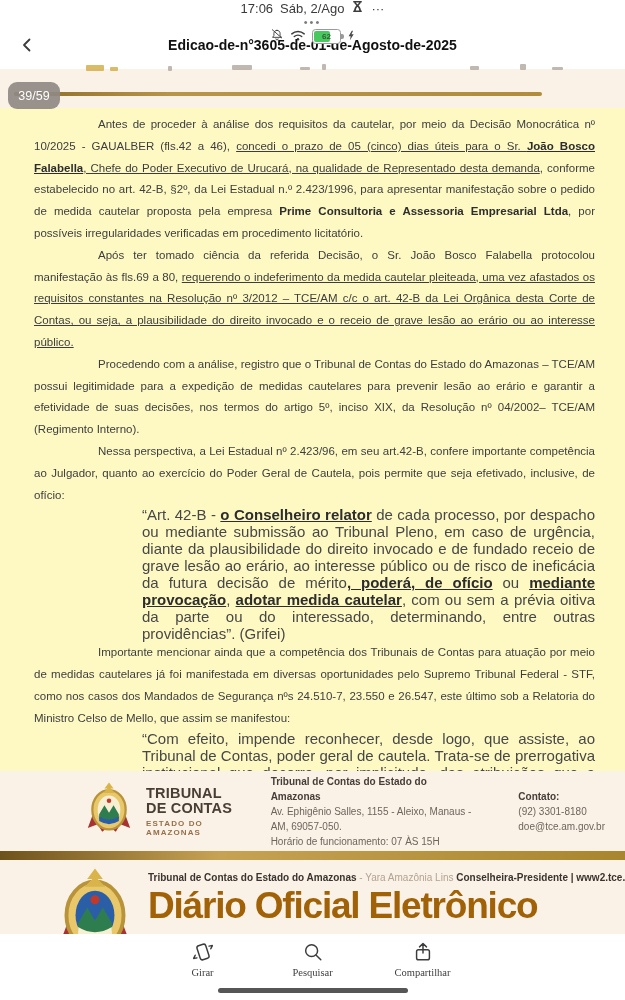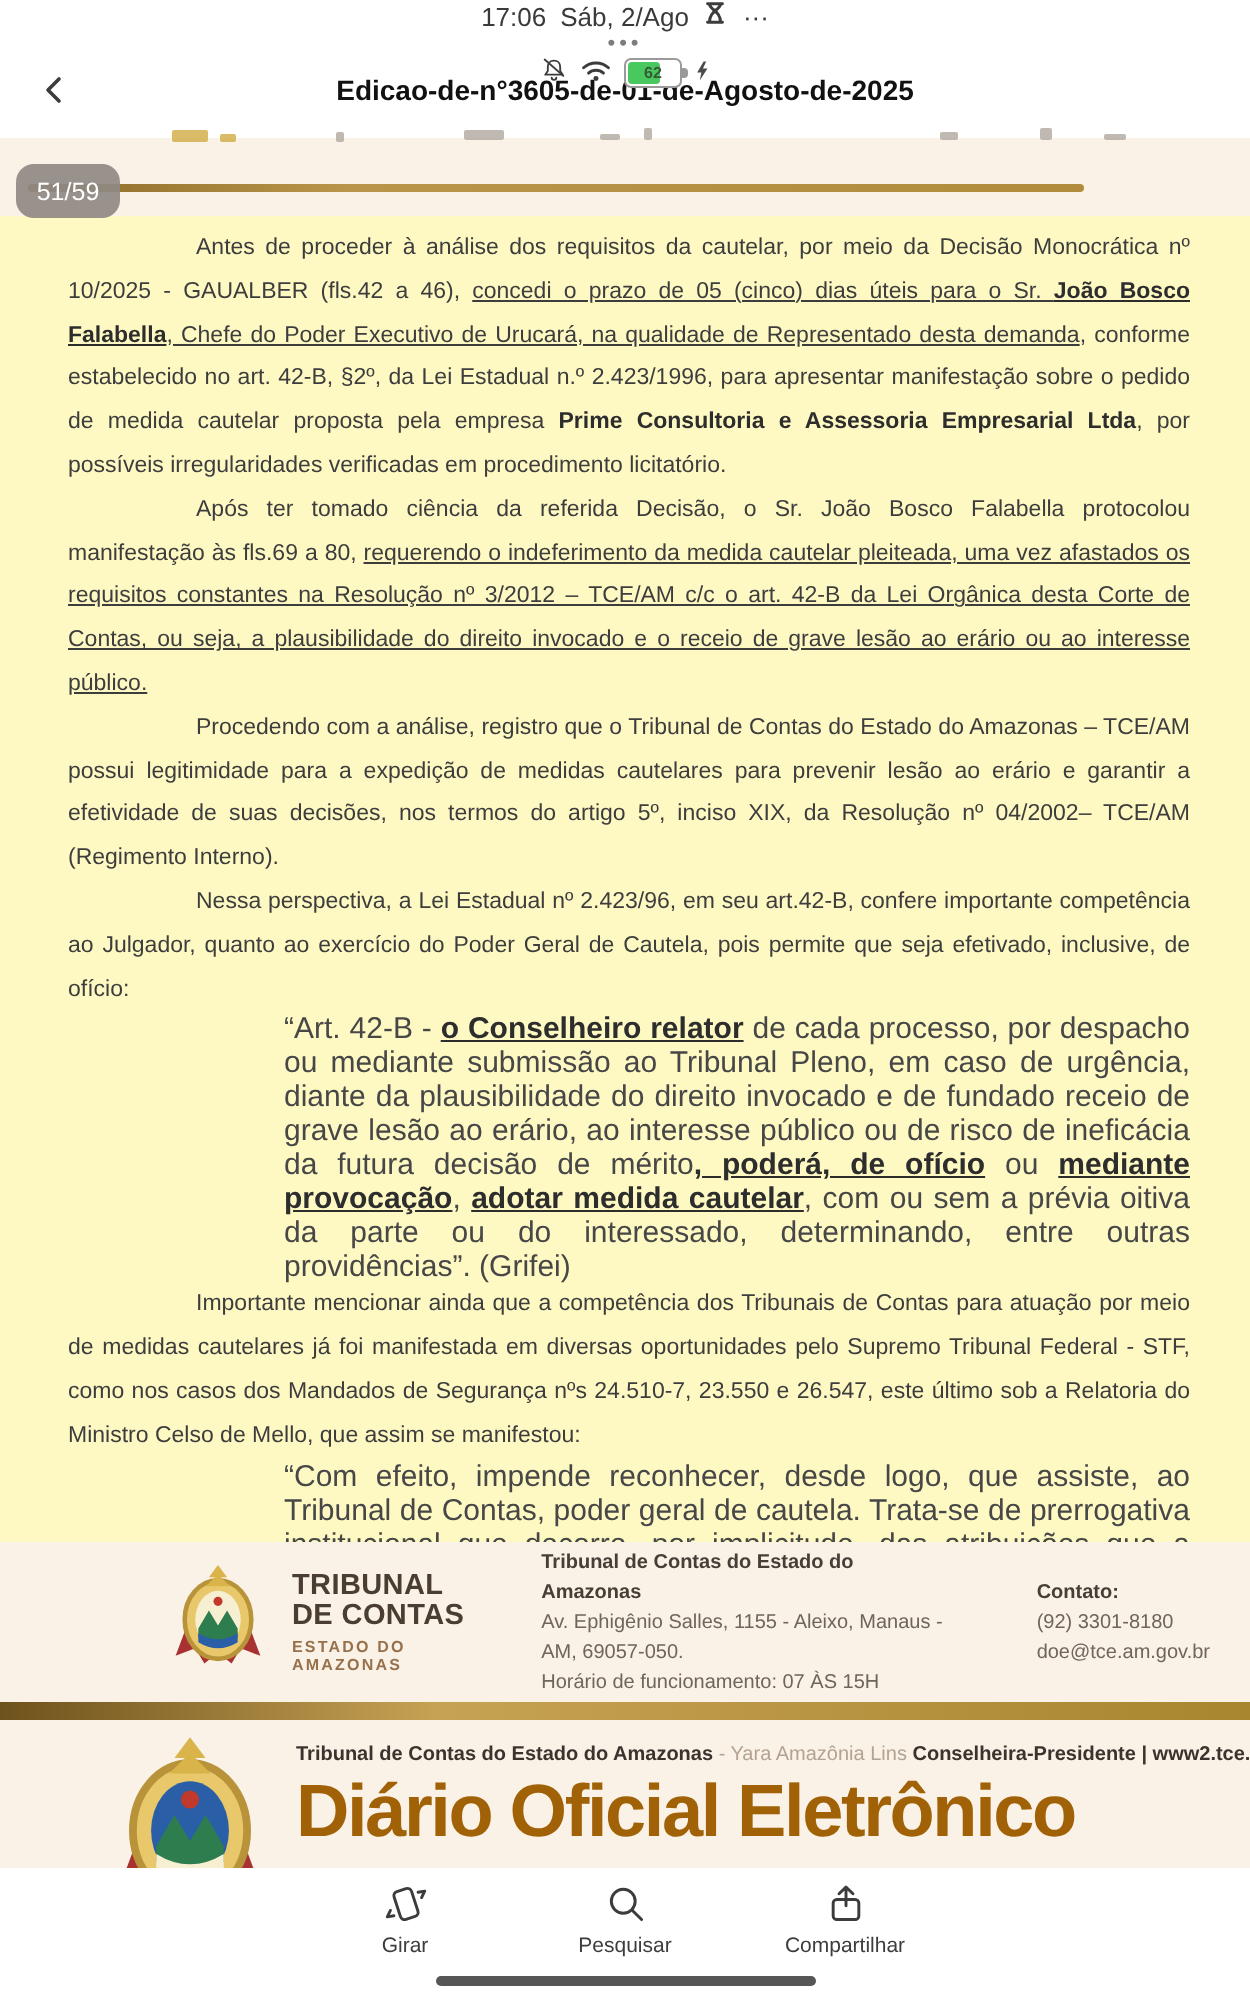--- a/index.html
+++ b/index.html
@@ -62,21 +62,21 @@
   .mh-line{font-size:10px;color:#3a342e;white-space:nowrap;}
   .mh-line .bold{font-weight:700;}
   .mh-line .light{color:#b3a392;}
   .mh-title{margin-top:2px;font-size:37px;font-weight:800;letter-spacing:-1.2px;color:#a16207;white-space:nowrap;}
 
   
   .toolbar{position:absolute;left:0;right:0;bottom:0;height:66px;background:#fff;}
   .tb-row{display:flex;justify-content:center;gap:30px;padding-top:7px;}
   .tb-item{display:flex;flex-direction:column;align-items:center;width:80px;}
   .tb-item svg{display:block;}
-  .tb-label{margin-top:4px;font-size:10.5px;color:#3d3d3d;white-space:nowrap;}
+  .tb-label{margin-top:4px;font-size:10.5px;color:#3d3d3d;white-space:nowrap;font-family:Liberation Serif, serif;}
   .home-indicator{position:absolute;left:50%;transform:translateX(-50%);bottom:7px;width:190px;height:5px;
                   border-radius:3px;background:#565656;}
   .icon-stroke{stroke:#3c3c3c;fill:none;stroke-width:1.6;stroke-linecap:round;stroke-linejoin:round;}
 </style>
 </head>
 <body>
 
 <div class="phone">
 
   <div class="statusbar">
@@ -132,21 +132,21 @@
     <span class="frag gold" style="left:86px;top:3px;width:18px;height:6px;"></span>
     <span class="frag gold" style="left:110px;top:5px;width:8px;height:4px;"></span>
     <span class="frag" style="left:168px;top:4px;width:4px;height:5px;"></span>
     <span class="frag" style="left:232px;top:3px;width:20px;height:5px;"></span>
     <span class="frag" style="left:300px;top:5px;width:10px;height:3px;"></span>
     <span class="frag" style="left:322px;top:2px;width:4px;height:6px;"></span>
     <span class="frag" style="left:470px;top:4px;width:9px;height:4px;"></span>
     <span class="frag" style="left:520px;top:2px;width:6px;height:6px;"></span>
     <span class="frag" style="left:552px;top:5px;width:11px;height:3px;"></span>
     <div class="progress-line"></div>
-    <div class="page-badge">51/59</div>
+    <div class="page-badge">39/59</div>
   </div>
 
   <div class="docbody">
     <p class="para"><span>Antes de proceder à análise dos requisitos da cautelar, por meio da Decisão Monocrática nº 10/2025 - GAUALBER (fls.42 a 46), </span><span class="u">concedi o prazo de 05 (cinco) dias úteis para o Sr. </span><span class="bu">João Bosco Falabella</span><span class="u">, Chefe do Poder Executivo de Urucará, na qualidade de Representado desta demanda</span><span>, conforme estabelecido no art. 42-B, §2º, da Lei Estadual n.º 2.423/1996, para apresentar manifestação sobre o pedido de medida cautelar proposta pela empresa </span><span class="b">Prime Consultoria e Assessoria Empresarial Ltda</span><span>, por possíveis irregularidades verificadas em procedimento licitatório.</span></p>
     <p class="para"><span>Após ter tomado ciência da referida Decisão, o Sr. João Bosco Falabella protocolou manifestação às fls.69 a 80, </span><span class="u">requerendo o indeferimento da medida cautelar pleiteada, uma vez afastados os requisitos constantes na Resolução nº 3/2012 – TCE/AM c/c o art. 42-B da Lei Orgânica desta Corte de Contas, ou seja, a plausibilidade do direito invocado e o receio de grave lesão ao erário ou ao interesse público.</span></p>
     <p class="para">Procedendo com a análise, registro que o Tribunal de Contas do Estado do Amazonas – TCE/AM possui legitimidade para a expedição de medidas cautelares para prevenir lesão ao erário e garantir a efetividade de suas decisões, nos termos do artigo 5º, inciso XIX, da Resolução nº 04/2002– TCE/AM (Regimento Interno).</p>
     <p class="para">Nessa perspectiva, a Lei Estadual nº 2.423/96, em seu art.42-B, confere importante competência ao Julgador, quanto ao exercício do Poder Geral de Cautela, pois permite que seja efetivado, inclusive, de ofício:</p>
     <p class="quote"><span>“Art. 42-B - </span><span class="bu">o Conselheiro relator</span><span> de cada processo, por despacho ou mediante submissão ao Tribunal Pleno, em caso de urgência, diante da plausibilidade do direito invocado e de fundado receio de grave lesão ao erário, ao interesse público ou de risco de ineficácia da futura decisão de mérito</span><span class="bu">, poderá, de ofício</span><span> ou </span><span class="bu">mediante provocação</span><span>, </span><span class="bu">adotar medida cautelar</span><span>, com ou sem a prévia oitiva da parte ou do interessado, determinando, entre outras providências”. (Grifei)</span></p>
     <p class="para">Importante mencionar ainda que a competência dos Tribunais de Contas para atuação por meio de medidas cautelares já foi manifestada em diversas oportunidades pelo Supremo Tribunal Federal - STF, como nos casos dos Mandados de Segurança nºs 24.510-7, 23.550 e 26.547, este último sob a Relatoria do Ministro Celso de Mello, que assim se manifestou:</p>
     <p class="quote">“Com efeito, impende reconhecer, desde logo, que assiste, ao Tribunal de Contas, poder geral de cautela. Trata-se de prerrogativa institucional que decorre, por implicitude, das atribuições que a Constituição expressamente outorgou à Corte de Contas.Entendo, por isso mesmo, que o poder cautelar também compõe a esfera de atribuições institucionais do Tribunal de Contas, pois se acha instrumentalmente vocacionado a tornar efetivo o exercício, por essa Alta Corte, das múltiplas e relevantes competências que lhe foram diretamente outorgadas pelo próprio texto da Constituição da República.(...)Vale referir, ainda, que</p>

